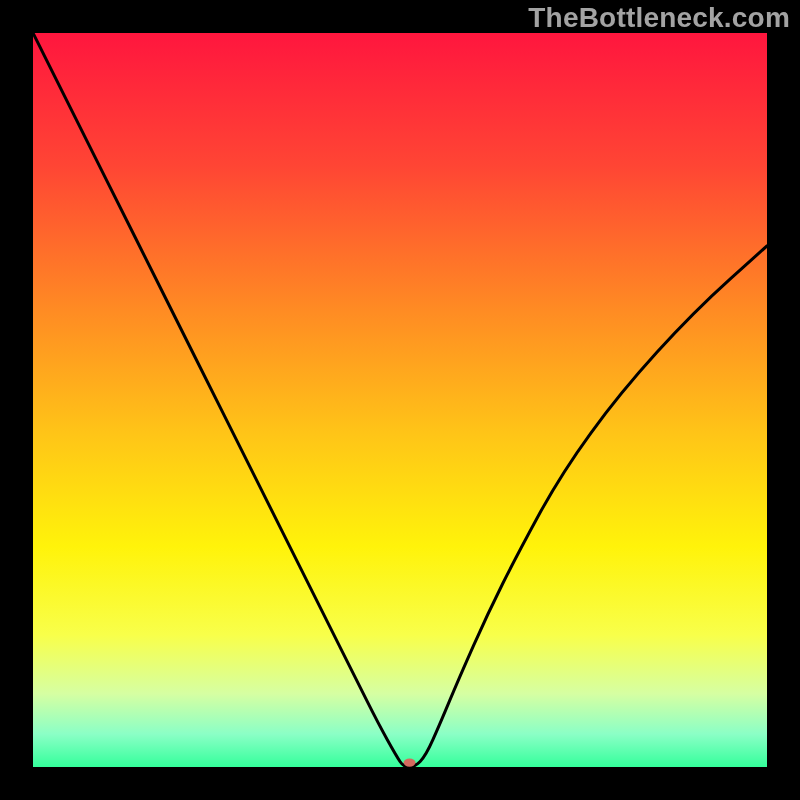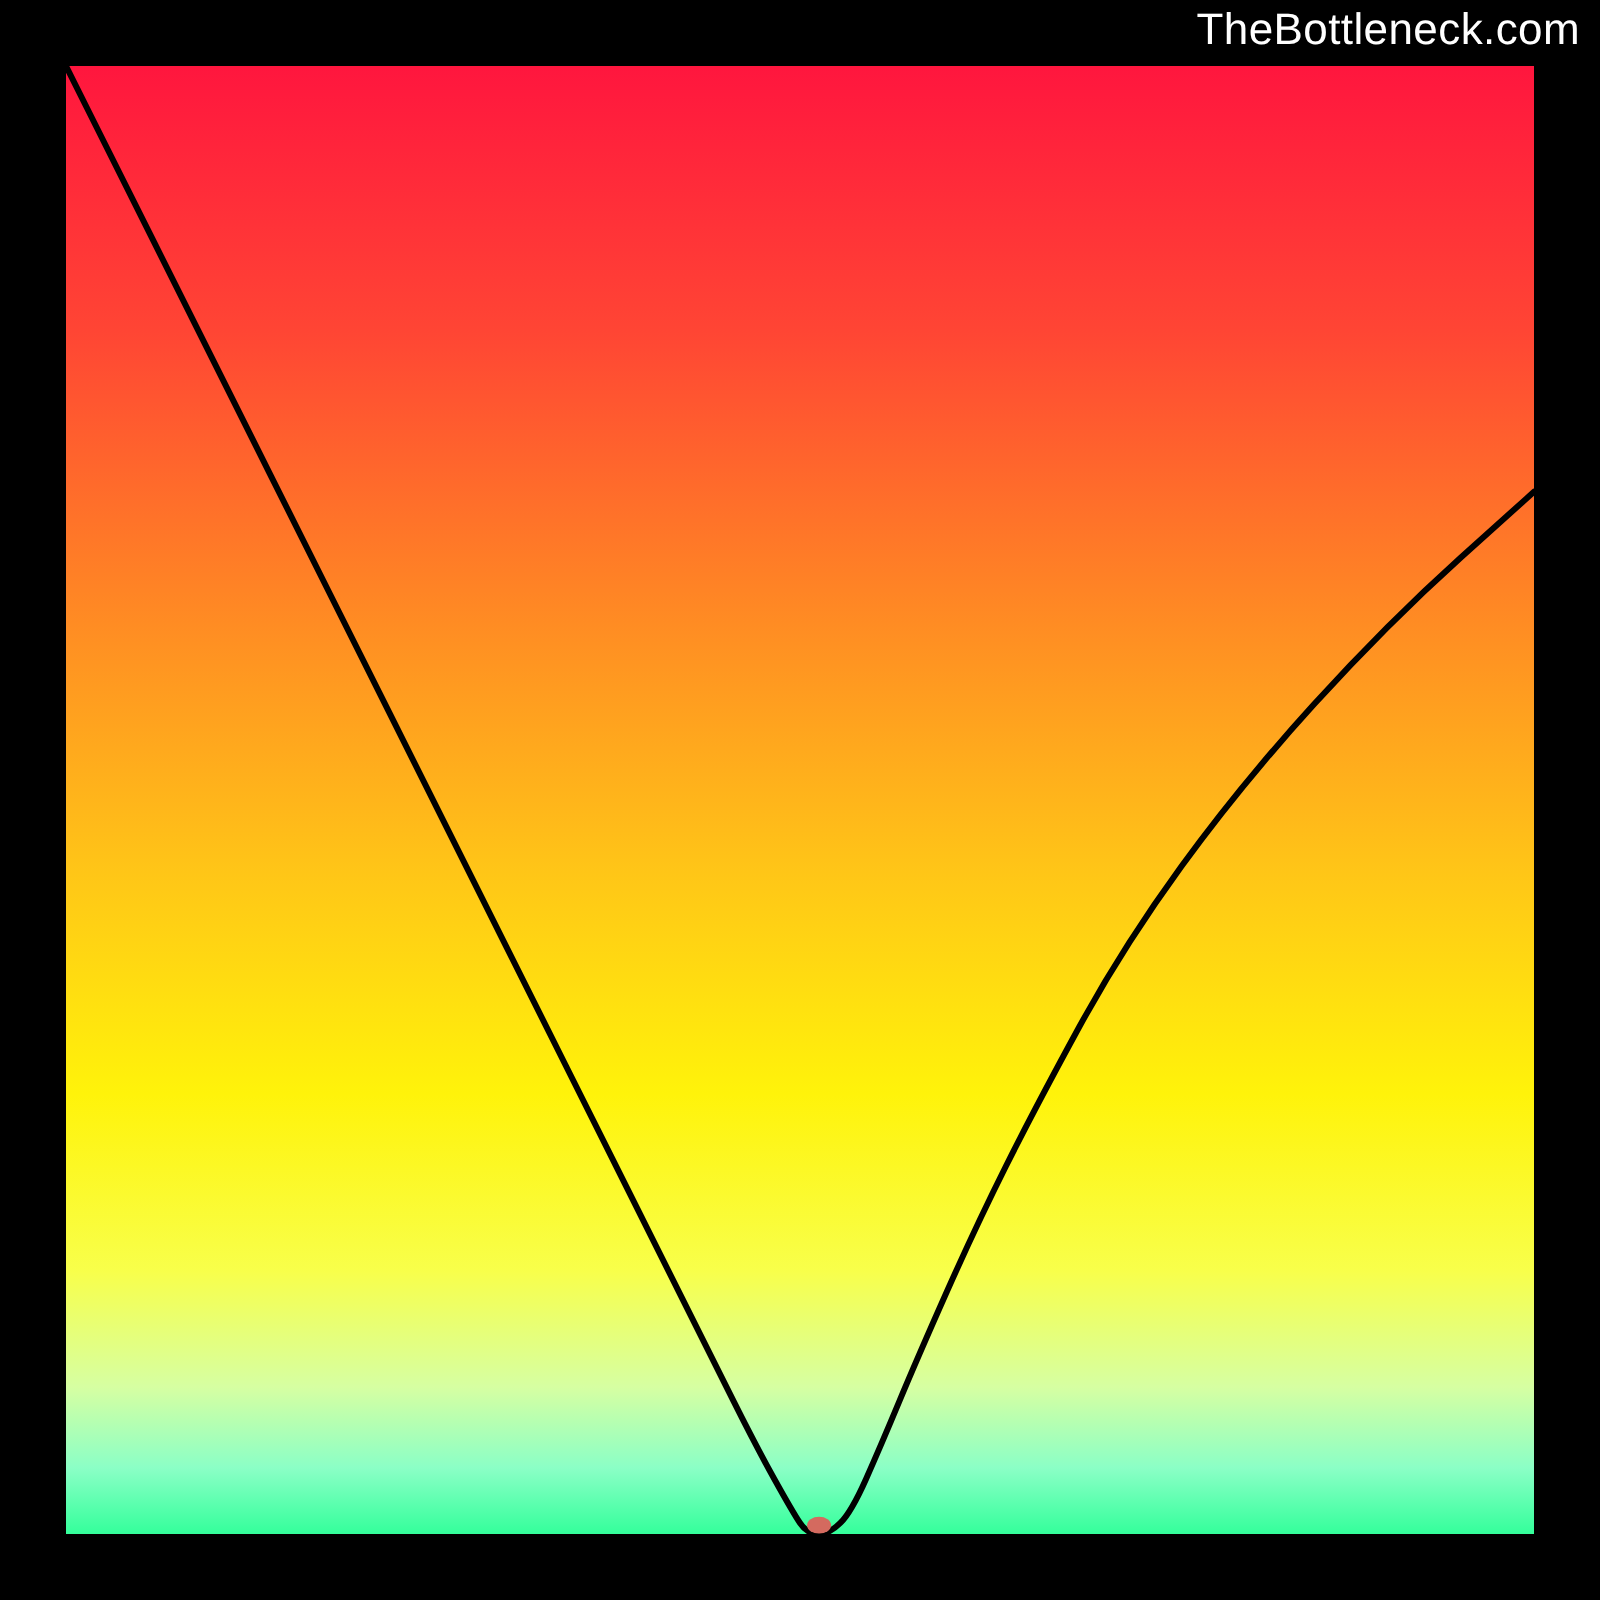--- a/index.html
+++ b/index.html
@@ -14,23 +14,23 @@
   .frame {
     position: relative;
     width: 800px;
     height: 800px;
     background: #000;
   }
   .watermark {
     position: absolute;
     top: 2px;
     right: 10px;
-    color: #ffffff;
-    font-size: 22px;
-    font-weight: 400;
+    color: #a3a3a3;
+    font-size: 28px;
+    font-weight: 700;
     letter-spacing: 0.2px;
     z-index: 5;
     user-select: none;
   }
   .plot-wrap {
     position: absolute;
     left: 33px;
     top: 33px;
     width: 734px;
     height: 734px;

